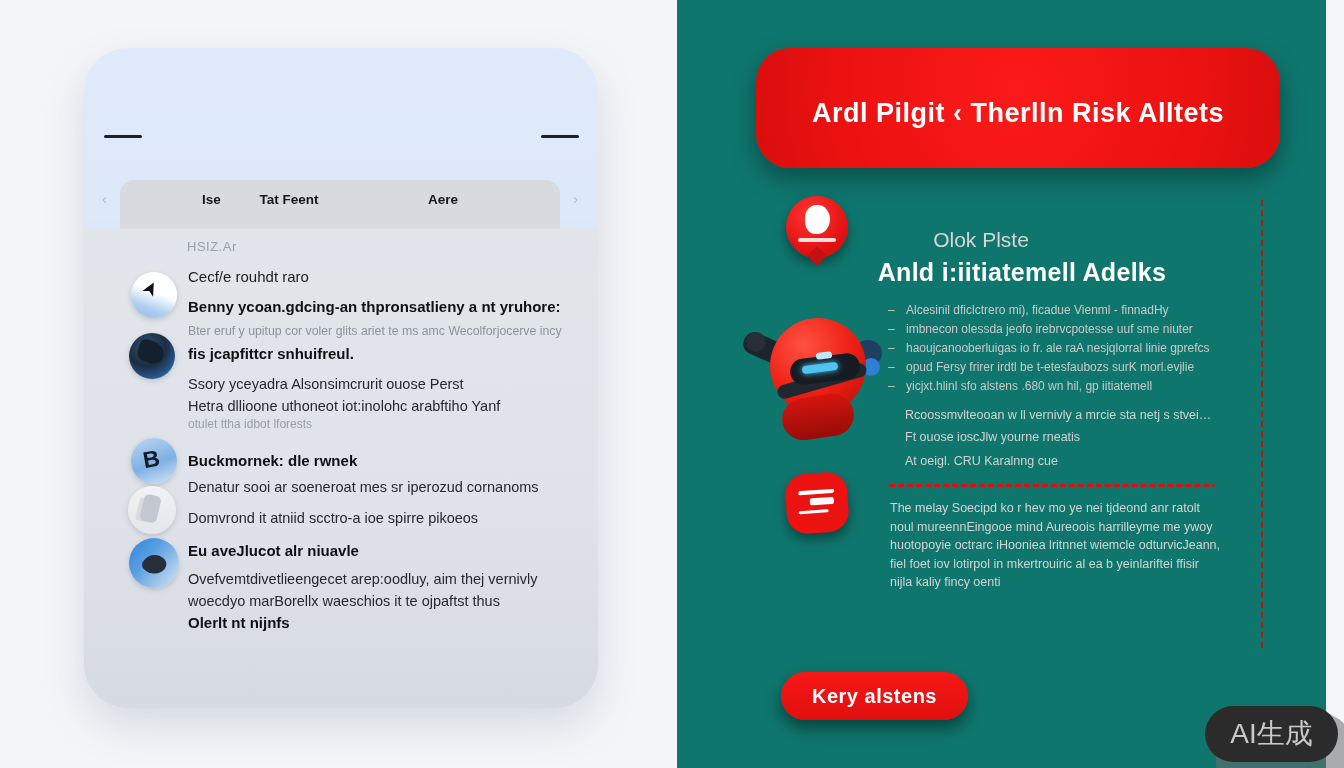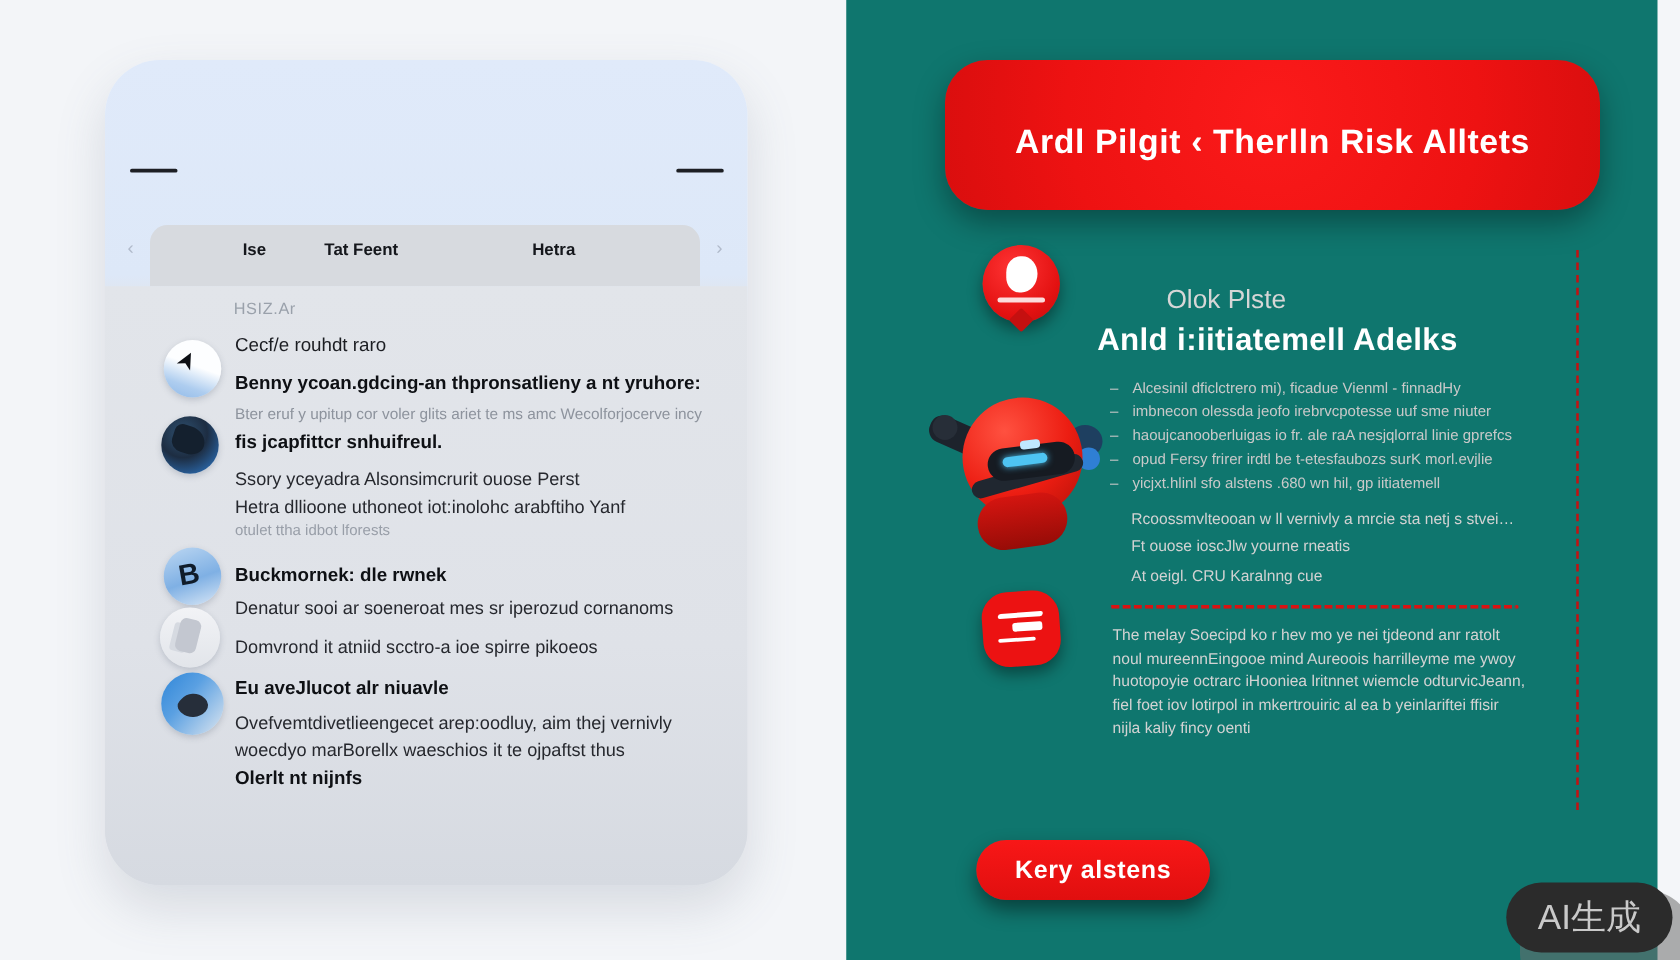--- a/index.html
+++ b/index.html
@@ -11,21 +11,21 @@
   .left-half { position:absolute; left:0; top:0; width:677px; height:768px; background:#f3f5f8; }
   .phone-card { position:absolute; left:84px; top:48px; width:514px; height:660px; border-radius:44px;
     background:linear-gradient(180deg,#e0eafa 0%, #dde8f8 26%, #e1e4ea 30%, #dfe2e8 70%, #d6dae1 100%);
     box-shadow:0 18px 40px rgba(90,100,120,.18); overflow:hidden; }
   .dash { position:absolute; width:38px; height:3px; background:#1d1f24; border-radius:2px; }
   .dash.l { left:20px; top:87px; }
   .dash.r { right:19px; top:87px; }
   .tabbar { position:absolute; left:36px; top:132px; width:440px; height:49px;
     background:#d7dadf; border-radius:14px 14px 0 0; }
   .tab { position:absolute; top:12px; transform:translateX(-50%); font-size:13.5px; font-weight:bold; color:#15171c; cursor:default; }
-  .tab.t0 { left:80px;padding-left:7px; }
+  .tab.t0 { left:88px;padding-left:7px; }
   .tab.t1 { left:169px; }
   .tab.t2 { left:323px; }
   .tab-chevron { position:absolute; top:10px; font-size:15px; color:rgba(140,150,165,.55); }
   .tab-chevron.lc { left:-18px; }
   .tab-chevron.rc { right:-18px; }
   .content-bg { position:absolute; left:0; top:181px; width:514px; height:479px;
     background:linear-gradient(180deg,#e2e5ea 0%, #dfe2e8 60%, #d6dae1 100%); }
   .section-label { position:absolute; left:103px; top:191px; font-size:13px; color:#9aa1ab; letter-spacing:.5px; }
 
   .licon { position:absolute; border-radius:50%; box-shadow:0 2px 5px rgba(80,90,110,.25); }
@@ -126,21 +126,21 @@
 
   <div class="left-half">
     <div class="phone-card">
       <div class="dash l"></div>
       <div class="dash r"></div>
 
       <div class="tabbar">
         <span class="tab-chevron lc">‹</span>
         <span class="tab t0">Ise</span>
         <span class="tab t1">Tat Feent</span>
-        <span class="tab t2">Hetra</span>
+        <span class="tab t2">Aere</span>
         <span class="tab-chevron rc">›</span>
       </div>
       <div class="content-bg"></div>
       <div class="section-label">HSIZ.Ar</div>
 
       <div class="licon icon-cursor">
           <span class="glyph">➤</span>
         </div>
       <div class="licon icon-globe">
           <span class="glyph"></span>

